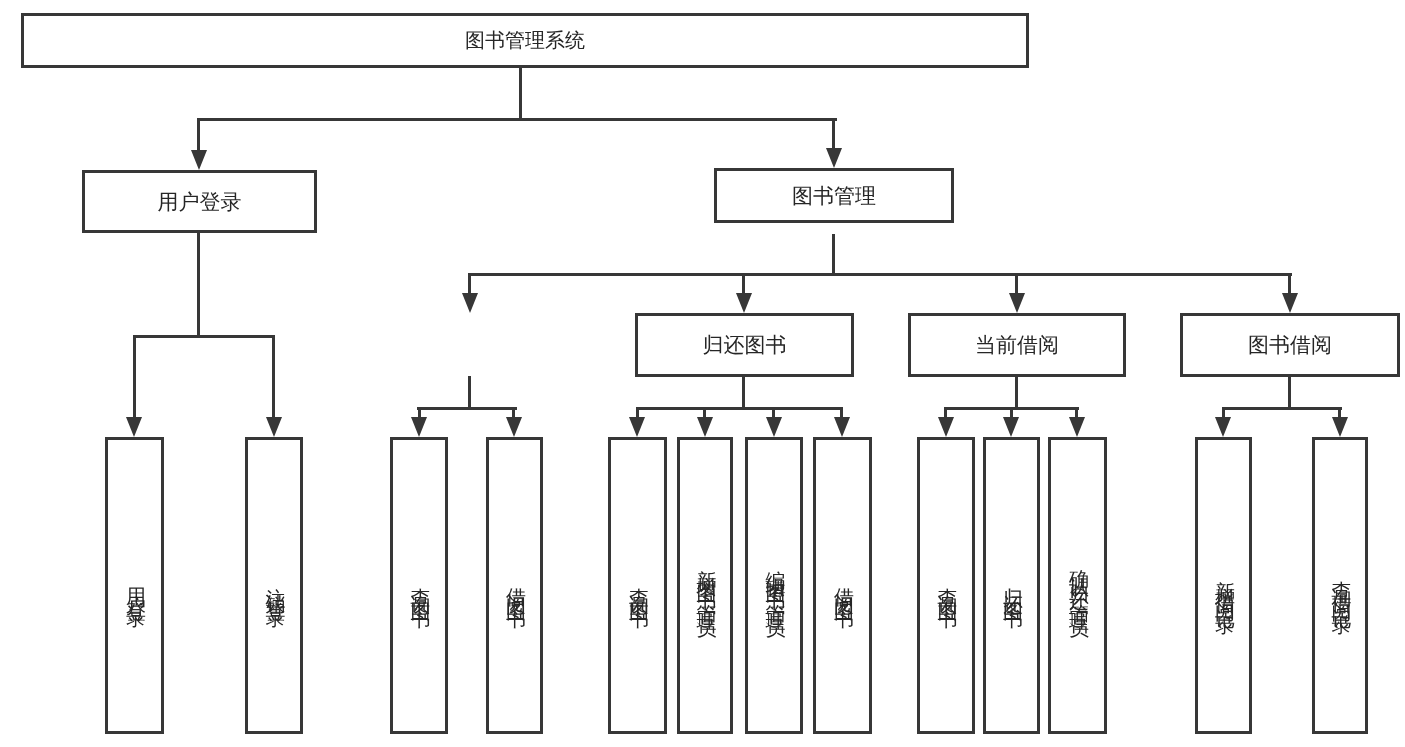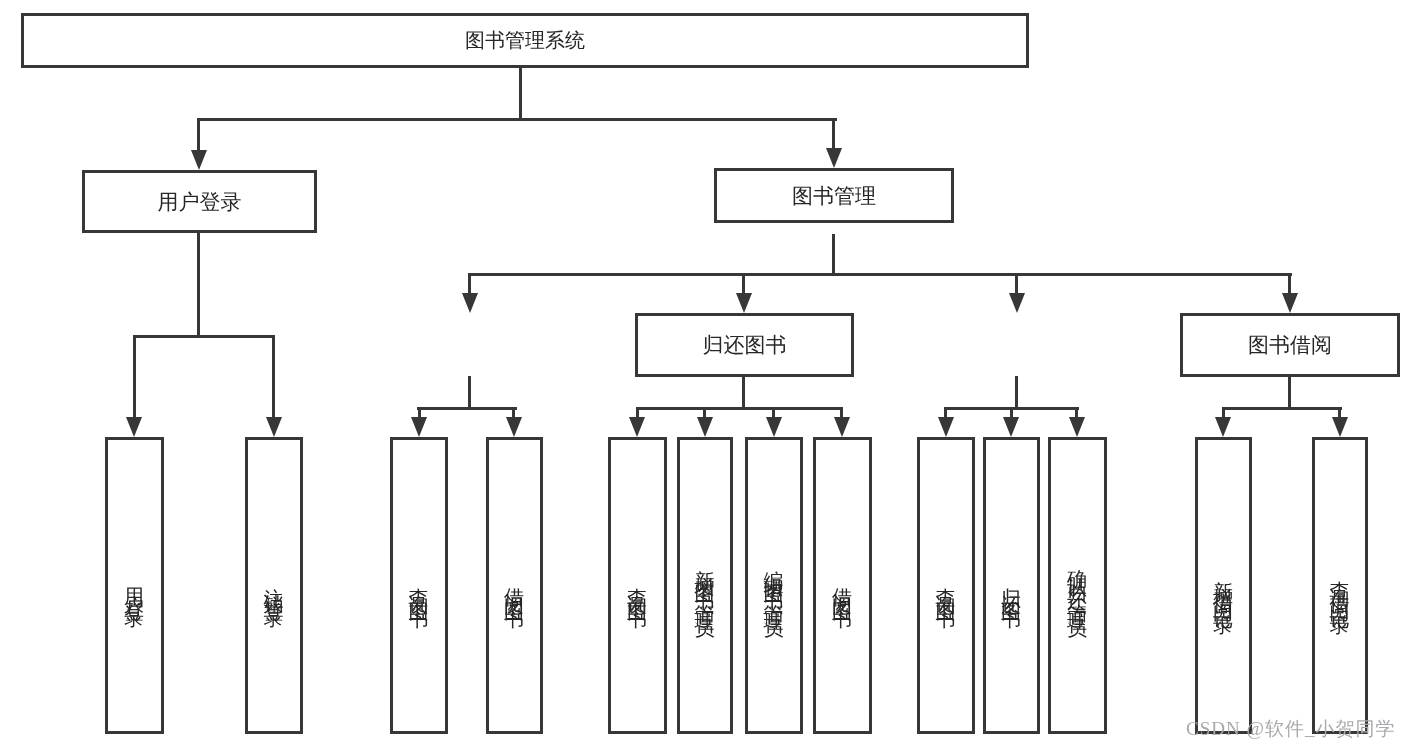--- a/index.html
+++ b/index.html
@@ -4,21 +4,21 @@
 <style>
   :root{
     --line:#373737;
     --text:#262626;
     --watermark:#a9a9ad;
     --background:#ffffff;
   }
   html,body{margin:0;padding:0;background:var(--background);}
   .canvas{
     position:relative;width:1405px;height:747px;background:var(--background);
-    font-family:Liberation Serif, serif;overflow:hidden;
+    font-family:Liberation Mono, monospace;overflow:hidden;
   }
   .box{
     position:absolute;box-sizing:border-box;border:3px solid var(--line);
     background:#fff;display:flex;align-items:center;justify-content:center;
     color:var(--text);font-size:21px;text-align:center;
   }
   .root{font-size:20px;}
   .vbox{
     writing-mode:vertical-rl;text-orientation:mixed;
     font-size:20px;letter-spacing:7px;line-height:1;
@@ -99,35 +99,35 @@
   <div class="arr" style="left:1215px;top:417px;"></div>
   <div class="vl" style="left:1338px;top:407px;height:12px;"></div>
   <div class="arr" style="left:1332px;top:417px;"></div>
 
   <div class="box root" style="left:21px;top:13px;width:1008px;height:55px;">图书管理系统</div>
 
   <div class="box" style="left:82px;top:170px;width:235px;height:63px;">用户登录</div>
   <div class="box" style="left:714px;top:168px;width:240px;height:55px;">图书管理</div>
 
   <div class="box" style="left:635px;top:313px;width:219px;height:64px;">归还图书</div>
+  <div class="box" style="left:908px;top:313px;width:218px;height:64px;">当前借阅</div>
   <div class="box" style="left:1180px;top:313px;width:220px;height:64px;">图书借阅</div>
 
   <div class="box vbox" style="left:105px;top:437px;width:59px;height:297px;">用户登录</div>
   <div class="box vbox" style="left:245px;top:437px;width:58px;height:297px;">注销登录</div>
 
   <div class="box vbox" style="left:390px;top:437px;width:58px;height:297px;">查询图书</div>
   <div class="box vbox" style="left:486px;top:437px;width:57px;height:297px;">借阅图书</div>
 
   <div class="box vbox" style="left:608px;top:437px;width:59px;height:297px;">查询图书</div>
   <div class="box vbox" style="left:677px;top:437px;width:56px;height:297px;">新增图书（管理员）</div>
   <div class="box vbox" style="left:745px;top:437px;width:58px;height:297px;">编辑图书（管理员）</div>
   <div class="box vbox" style="left:813px;top:437px;width:59px;height:297px;">借阅图书</div>
 
   <div class="box vbox" style="left:917px;top:437px;width:58px;height:297px;">查询图书</div>
   <div class="box vbox" style="left:983px;top:437px;width:57px;height:297px;">归还图书</div>
   <div class="box vbox" style="left:1048px;top:437px;width:59px;height:297px;">确认归还（管理员）</div>
 
   <div class="box vbox" style="left:1195px;top:437px;width:57px;height:297px;">新增借阅记录</div>
   <div class="box vbox" style="left:1312px;top:437px;width:56px;height:297px;">查询借阅记录</div>
 
-  <div class="watermark">CSDN @软件_小贺同学</div>
 
 </div>
 
 </body></html>

